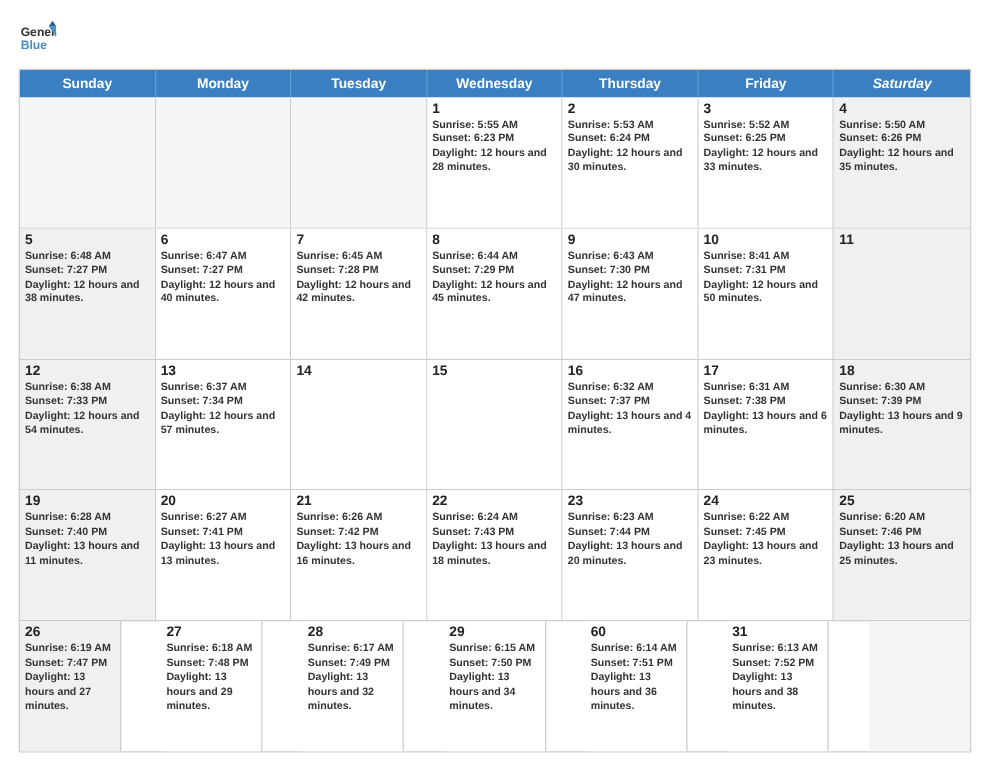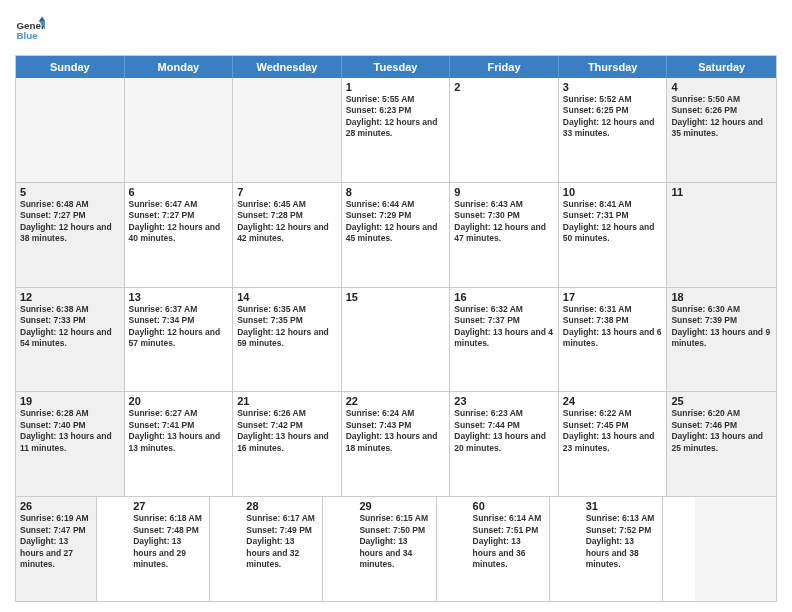--- a/index.html
+++ b/index.html
@@ -56,21 +56,21 @@
       background: #3a7fc1;
     }
     .cal-header-cell {
       color: #fff;
       font-size: 11px;
       font-weight: bold;
       text-align: center;
       padding: 5px 2px;
       border-right: 1px solid #5a9fd4;
     }
-    .cal-header-cell:last-child { border-right: none; }
+    .cal-header-cell:last-child { border-right: none; font-style: italic; }
     .cal-body {
       flex: 1;
       display: flex;
       flex-direction: column;
     }
     .cal-row {
       display: grid;
       grid-template-columns: repeat(7, 1fr);
       flex: 1;
       border-bottom: 1px solid #ccc;
@@ -117,40 +117,44 @@
     <div class="title-section">
       <div class="month-title"></div>
       <div class="location"></div>
     </div>
   </div>
 
   <div class="calendar">
     <div class="cal-header-row">
     <div class="cal-header-cell">Sunday</div>
         <div class="cal-header-cell">Monday</div>
+        <div class="cal-header-cell">Tuesday</div>
         <div class="cal-header-cell">Wednesday</div>
-        <div class="cal-header-cell">Tuesday</div>
+        <div class="cal-header-cell">Thursday</div>
         <div class="cal-header-cell">Friday</div>
-        <div class="cal-header-cell">Thursday</div>
         <div class="cal-header-cell">Saturday</div>
       </div>
     <div class="cal-body">
     <div class="cal-row">
           <div class="cal-cell empty"></div>
           <div class="cal-cell empty"></div>
           <div class="cal-cell empty"></div>
           <div class="cal-cell">
             <div class="day-number">1</div>
             <div class="day-info">Sunrise: 5:55 AM
 Sunset: 6:23 PM
 Daylight: 12 hours
 and 28 minutes.</div>
           </div>
           <div class="cal-cell">
             <div class="day-number">2</div>
+            <div class="day-info">Sunrise: 5:53 AM
+Sunset: 6:24 PM
+Daylight: 12 hours
+and 30 minutes.</div>
           </div>
           <div class="cal-cell">
             <div class="day-number">3</div>
             <div class="day-info">Sunrise: 5:52 AM
 Sunset: 6:25 PM
 Daylight: 12 hours
 and 33 minutes.</div>
           </div>
           <div class="cal-cell shaded">
             <div class="day-number">4</div>
@@ -217,24 +221,20 @@
           </div>
           <div class="cal-cell">
             <div class="day-number">13</div>
             <div class="day-info">Sunrise: 6:37 AM
 Sunset: 7:34 PM
 Daylight: 12 hours
 and 57 minutes.</div>
           </div>
           <div class="cal-cell">
             <div class="day-number">14</div>
-            <div class="day-info">Sunrise: 6:35 AM
-Sunset: 7:35 PM
-Daylight: 12 hours
-and 59 minutes.</div>
           </div>
           <div class="cal-cell">
             <div class="day-number">15</div>
           </div>
           <div class="cal-cell">
             <div class="day-number">16</div>
             <div class="day-info">Sunrise: 6:32 AM
 Sunset: 7:37 PM
 Daylight: 13 hours
 and 4 minutes.</div>

